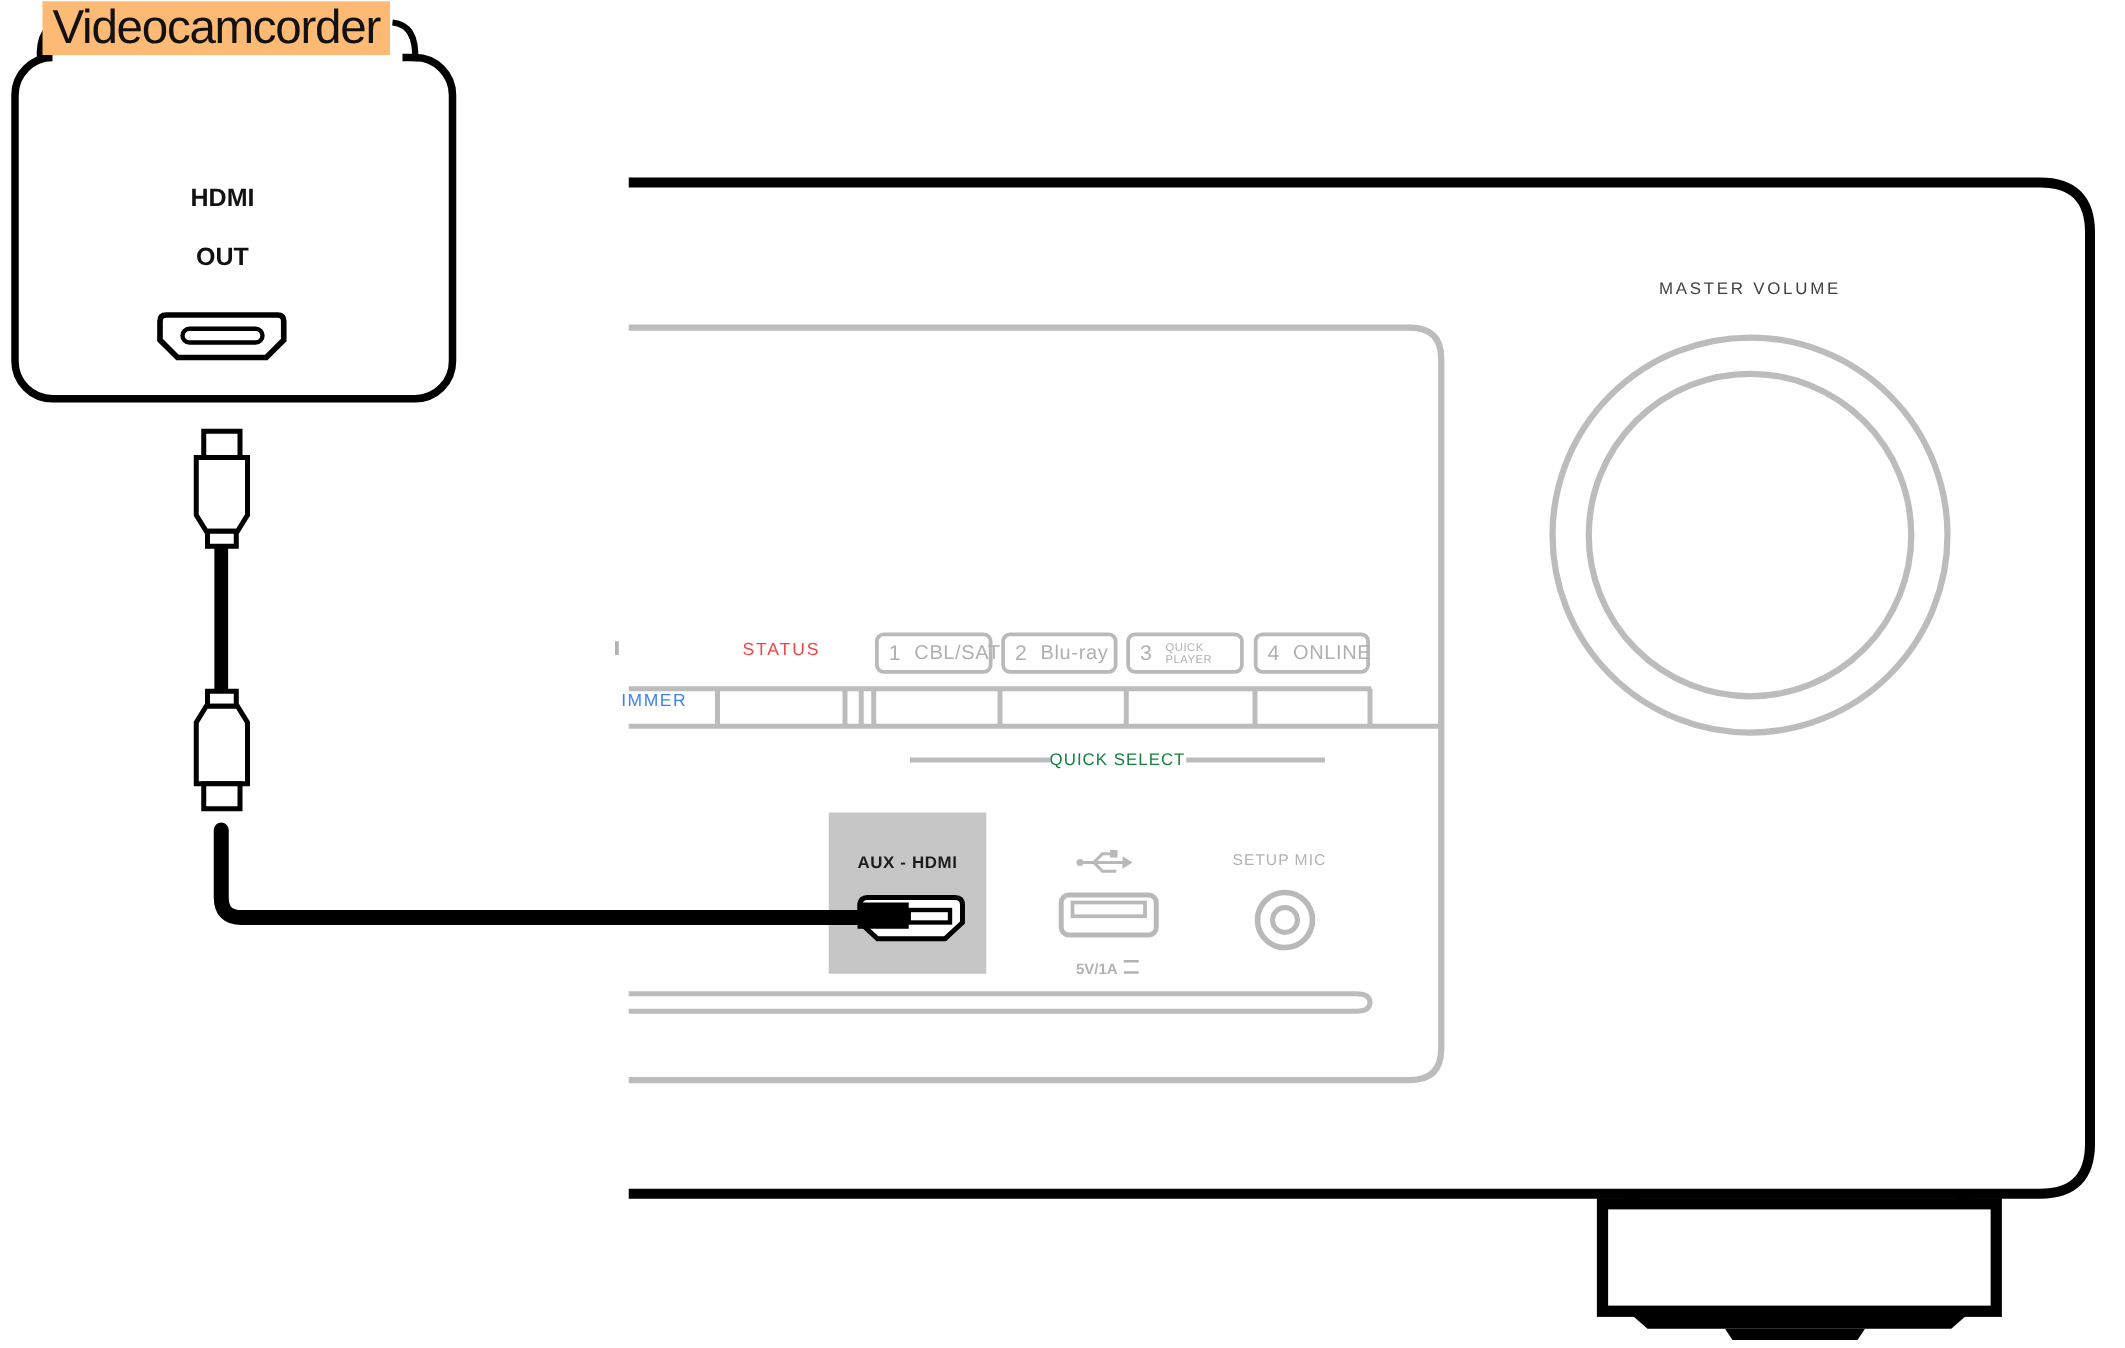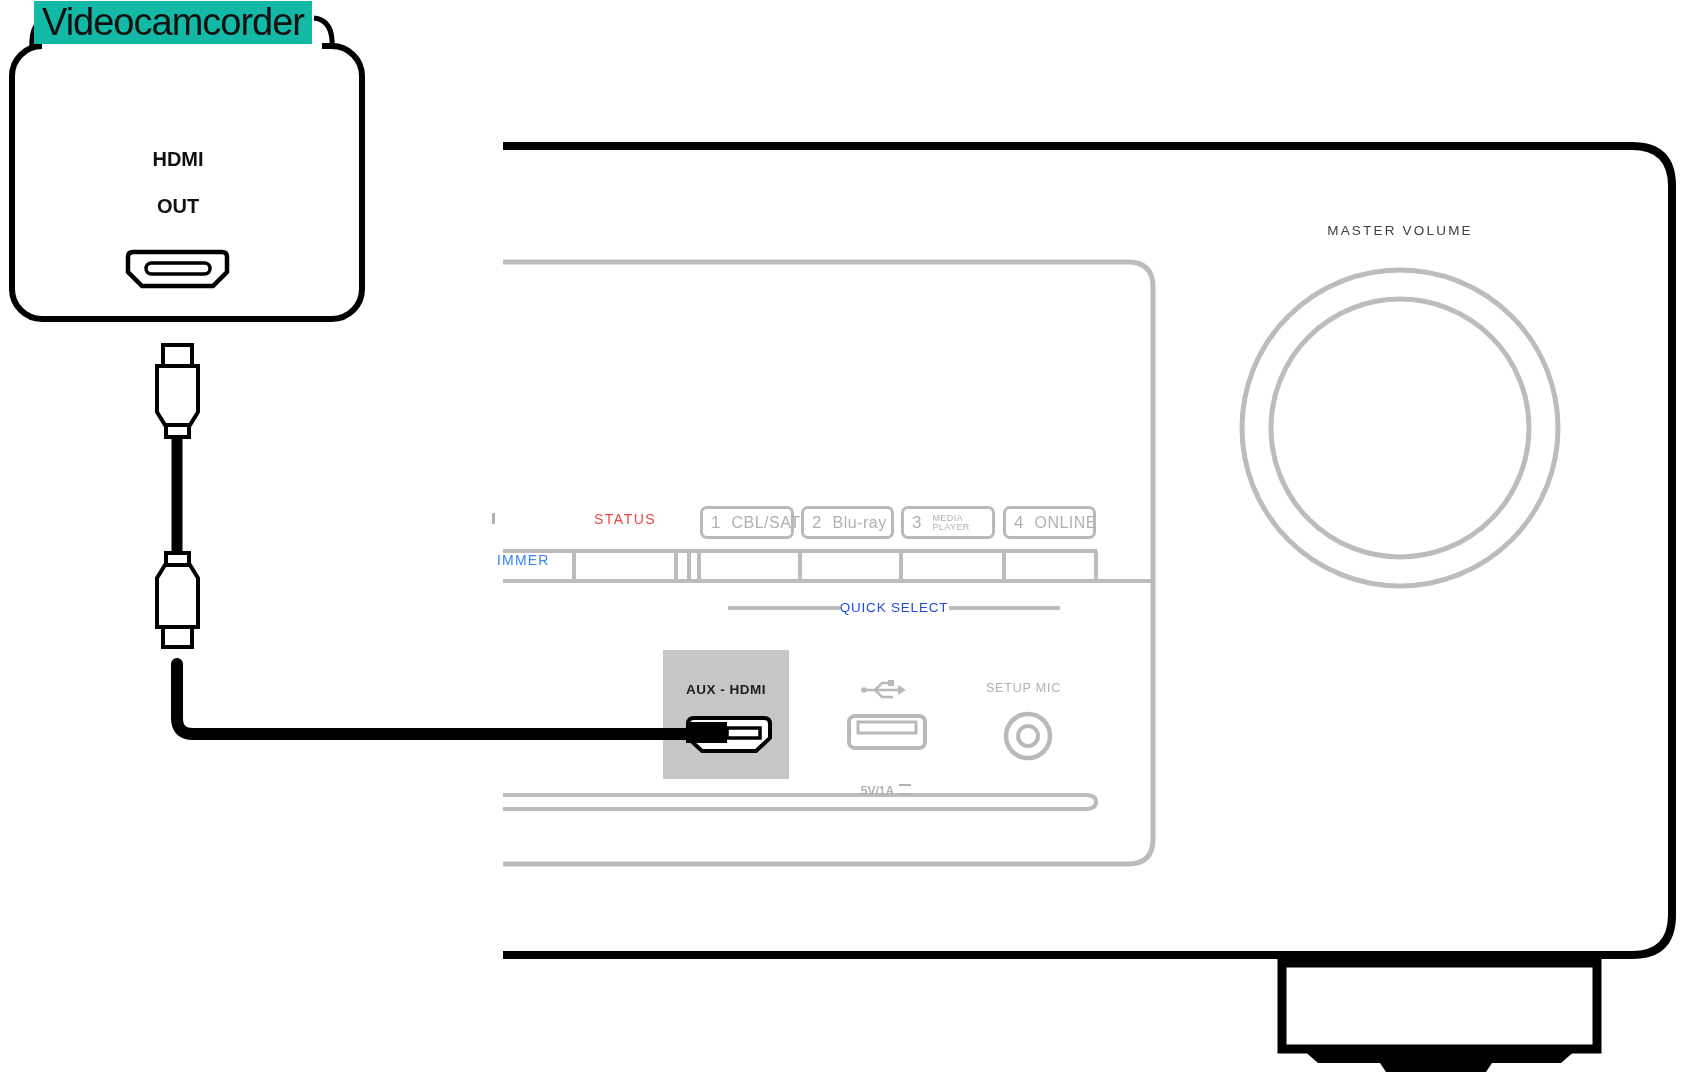--- a/index.html
+++ b/index.html
@@ -4,43 +4,43 @@
 <style>
   html,body{margin:0;padding:0;background:#ffffff;}
   #stage{
     position:relative;width:1700px;height:1078px;background:#ffffff;
     font-family:"Liberation Sans", sans-serif;overflow:hidden;
   }
   #diagram-svg{position:absolute;left:0;top:0;}
   .lbl{position:absolute;white-space:nowrap;}
   #videocamcorder-label{
     left:34px;top:1px;font-size:38px;letter-spacing:-1px;color:#111;
-    background:#14b8a6;padding:0 8px;
+    background:#fdba74;padding:0 8px;
   }
   #hdmi-label,#out-label{left:116px;width:124px;text-align:center;font-size:20px;font-weight:700;color:#111;}
   #hdmi-label{top:148px;}
   #out-label{top:195px;}
   #master-volume-label{left:1290px;top:223px;width:220px;text-align:center;font-size:13.5px;letter-spacing:2.2px;color:#404040;}
   #dimmer-label{left:497px;top:511px;font-size:14px;letter-spacing:1.2px;color:#3b82f6;margin-top:41px;}
   #dimmer-sliver{position:absolute;left:492px;top:513px;width:3px;height:11px;background:#b2b2b2;}
   #status-label{left:594px;top:511px;font-size:14px;letter-spacing:1.5px;color:#ef4444;}
-  #quick-select-label{left:819px;top:600px;width:150px;text-align:center;font-size:13.5px;letter-spacing:0.8px;color:#1d4ed8;}
+  #quick-select-label{left:819px;top:600px;width:150px;text-align:center;font-size:13.5px;letter-spacing:0.8px;color:#15803d;}
   .qs-btn{
     position:absolute;top:506px;height:27px;border:3px solid #b9b9b9;border-radius:7px;
     display:flex;align-items:center;color:#b0b0b0;background:#fff;box-sizing:content-box;
   }
   .qs-btn .num{font-size:17px;margin-left:8px;}
   .qs-btn .txt{font-size:16px;letter-spacing:0.5px;margin-left:11px;}
   .qs-btn .txt2{font-size:9px;line-height:8.5px;letter-spacing:0.4px;margin-left:11px;text-align:left;}
   #qs-btn-1{left:700px;width:88px;}
   #qs-btn-2{left:801px;width:87px;}
   #qs-btn-3{left:901px;width:88px;}
   #qs-btn-4{left:1003px;width:87px;}
   #aux-hdmi-label{left:661px;top:682px;width:130px;text-align:center;font-size:13.5px;letter-spacing:0.5px;color:#1c1c1c;font-weight:bold;}
-  #usb-power-label{left:834px;top:768px;width:104px;text-align:center;font-size:12px;font-weight:600;color:#b2b2b2;margin-top:16px;}
+  #usb-power-label{left:834px;top:768px;width:104px;text-align:center;font-size:12px;font-weight:600;color:#b2b2b2;}
   #dc-power-icon{display:inline-block;width:12px;height:7px;border-top:2px solid #b2b2b2;border-bottom:2px dashed #b2b2b2;margin-left:5px;}
   #setup-mic-label{left:951px;top:681px;width:145px;text-align:center;font-size:12.5px;letter-spacing:0.8px;color:#b2b2b2;}
 </style>
 </head>
 <body>
 
 <div id="stage">
 
   <svg id="diagram-svg" width="1700" height="1078" viewBox="0 0 1700 1078">
 
@@ -158,21 +158,21 @@
     <span class="num">1</span>
     <span class="txt">CBL/SAT</span>
   </div>
   <div class="qs-btn" id="qs-btn-2">
     <span class="num">2</span>
     <span class="txt">Blu-ray</span>
   </div>
   <div class="qs-btn" id="qs-btn-3">
     <span class="num">3</span>
     <span class="txt2">
-      <span>MEDIA</span><br>
+      <span>QUICK</span><br>
       <span>PLAYER</span>
     </span>
   </div>
   <div class="qs-btn" id="qs-btn-4">
     <span class="num">4</span>
     <span class="txt">ONLINE</span>
   </div>
 
   <div class="lbl" id="quick-select-label">QUICK SELECT</div>
 

